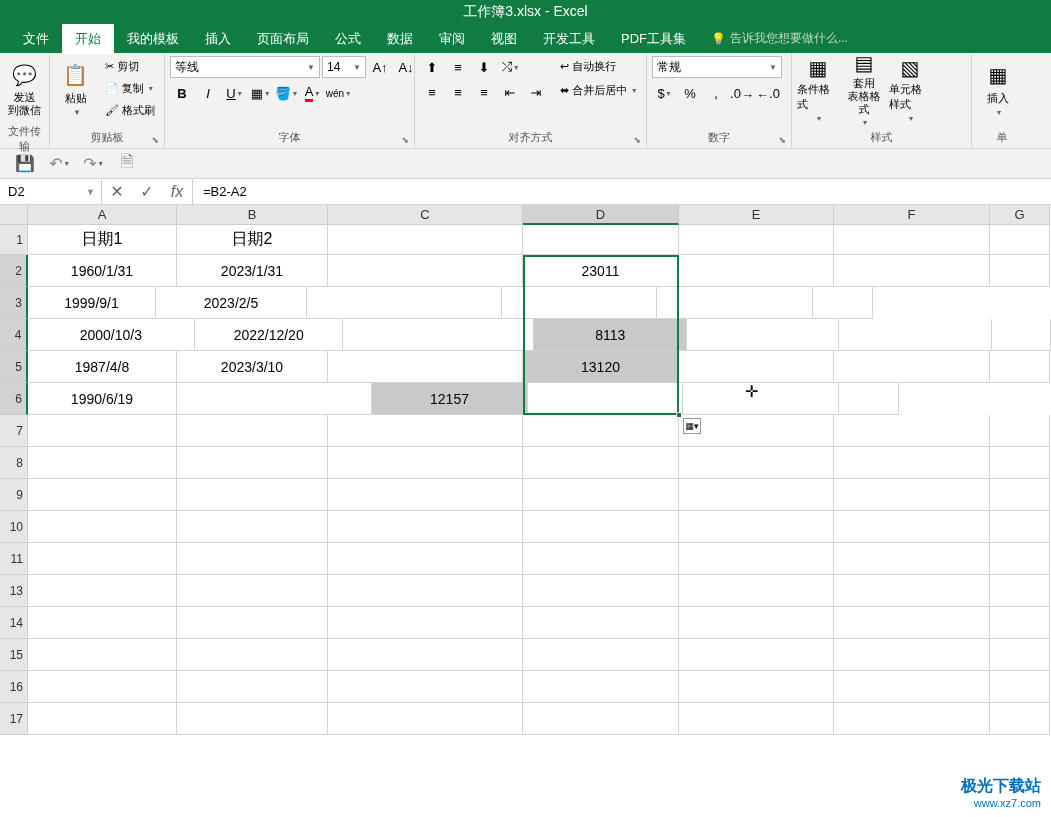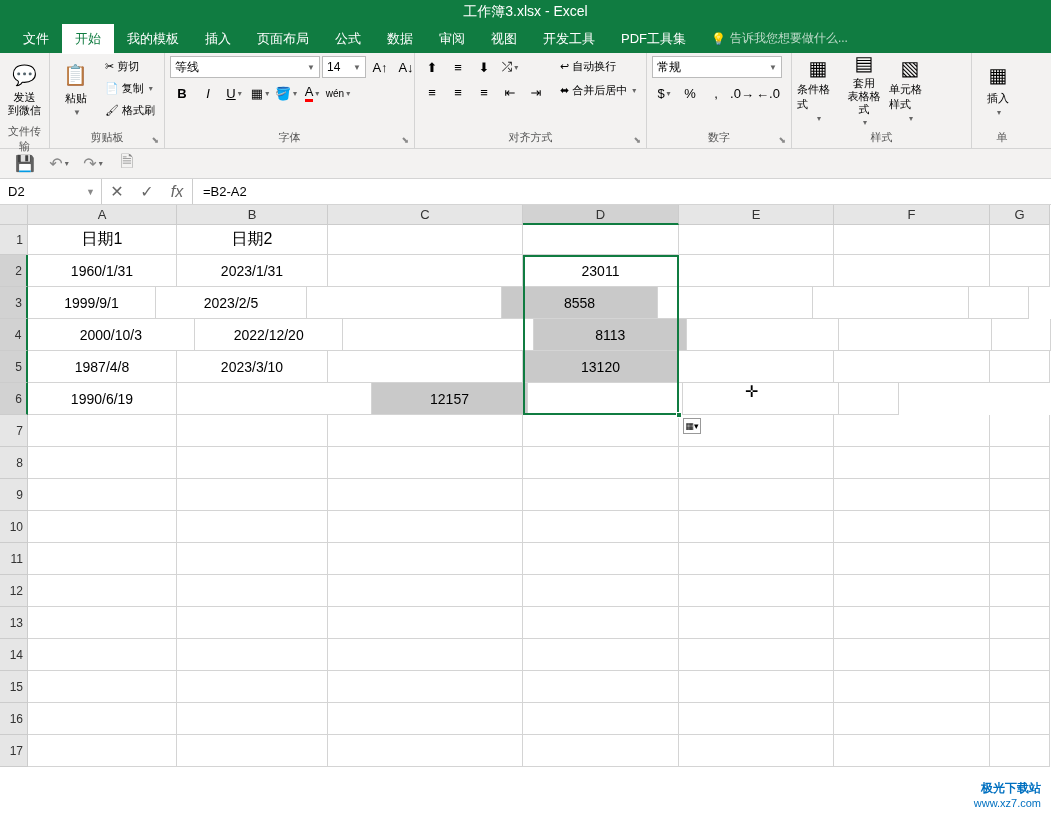--- a/index.html
+++ b/index.html
@@ -55,21 +55,21 @@
 .cell.sel-fill { background: #c9c9c9; }
 .col-A { width: 149px; } .col-B { width: 151px; } .col-C { width: 195px; }
 .col-D { width: 156px; } .col-E { width: 155px; } .col-F { width: 156px; } .col-G { width: 60px; }
 
 
 .sel-border { position: absolute; border: 2px solid #107c41; pointer-events: none; }
 .sel-handle { position: absolute; width: 6px; height: 6px; background: #107c41; border: 1px solid #fff; }
 .fill-icon { position: absolute; width: 18px; height: 16px; border: 1px solid #999; background: #fff; font-size: 9px; display: flex; align-items: center; justify-content: center; }
 
 .watermark { position: absolute; right: 10px; bottom: 8px; font-size: 11px; color: #0070c0; text-align: right; }
-.watermark .l1 { font-size: 12px; font-weight: bold; }
+.watermark .l1 { font-size: 16px; font-weight: bold; }
 
 .cursor { position: absolute; font-size: 16px; }
 </style>
 </head>
 <body>
 
 <div class="title-bar">
     <span>工作簿3.xlsx - Excel</span>
   </div>
 
@@ -294,21 +294,20 @@
         <div class="cell col-D" style="width: 156px; height: 32px;">23011</div>
         <div class="cell col-E" style="width: 155px; height: 32px;"></div>
         <div class="cell col-F" style="width: 156px; height: 32px;"></div>
         <div class="cell col-G" style="width: 60px; height: 32px;"></div>
       </div>
       <div class="grid-row" style="height: 32px;">
         <div class="row-h sel" style="height: 32px;">3</div>
         <div class="cell col-A" style="width: 128px; height: 32px;">1999/9/1</div>
         <div class="cell col-B" style="width: 151px; height: 32px;">2023/2/5</div>
         <div class="cell col-C" style="width: 195px; height: 32px;"></div>
-        <div class="cell col-D sel-fill" style="width: 156px; height: 32px;">8558</div>
         <div class="cell col-E" style="width: 155px; height: 32px;"></div>
         <div class="cell col-F" style="width: 156px; height: 32px;"></div>
         <div class="cell col-G" style="width: 60px; height: 32px;"></div>
       </div>
       <div class="grid-row" style="height: 32px;">
         <div class="row-h sel" style="height: 32px;">4</div>
         <div class="cell col-A" style="width: 171px; height: 32px;">2000/10/3</div>
         <div class="cell col-B" style="width: 151px; height: 32px;">2022/12/20</div>
         <div class="cell col-C" style="width: 195px; height: 32px;"></div>
         <div class="cell col-D sel-fill" style="width: 156px; height: 32px;">8113</div>
@@ -370,30 +369,20 @@
         <div class="cell col-A" style="width: 149px; height: 32px;"></div>
         <div class="cell col-B" style="width: 151px; height: 32px;"></div>
         <div class="cell col-C" style="width: 195px; height: 32px;"></div>
         <div class="cell col-D" style="width: 156px; height: 32px;"></div>
         <div class="cell col-E" style="width: 155px; height: 32px;"></div>
         <div class="cell col-F" style="width: 156px; height: 32px;"></div>
         <div class="cell col-G" style="width: 60px; height: 32px;"></div>
       </div>
       <div class="grid-row" style="height: 32px;">
         <div class="row-h" style="height: 32px;">11</div>
-        <div class="cell col-A" style="width: 149px; height: 32px;"></div>
-        <div class="cell col-B" style="width: 151px; height: 32px;"></div>
-        <div class="cell col-C" style="width: 195px; height: 32px;"></div>
-        <div class="cell col-D" style="width: 156px; height: 32px;"></div>
-        <div class="cell col-E" style="width: 155px; height: 32px;"></div>
-        <div class="cell col-F" style="width: 156px; height: 32px;"></div>
-        <div class="cell col-G" style="width: 60px; height: 32px;"></div>
-      </div>
-      <div class="grid-row" style="height: 32px;">
-        <div class="row-h" style="height: 32px;">12</div>
         <div class="cell col-A" style="width: 149px; height: 32px;"></div>
         <div class="cell col-B" style="width: 151px; height: 32px;"></div>
         <div class="cell col-C" style="width: 195px; height: 32px;"></div>
         <div class="cell col-D" style="width: 156px; height: 32px;"></div>
         <div class="cell col-E" style="width: 155px; height: 32px;"></div>
         <div class="cell col-F" style="width: 156px; height: 32px;"></div>
         <div class="cell col-G" style="width: 60px; height: 32px;"></div>
       </div>
       <div class="grid-row" style="height: 32px;">
         <div class="row-h" style="height: 32px;">13</div>

